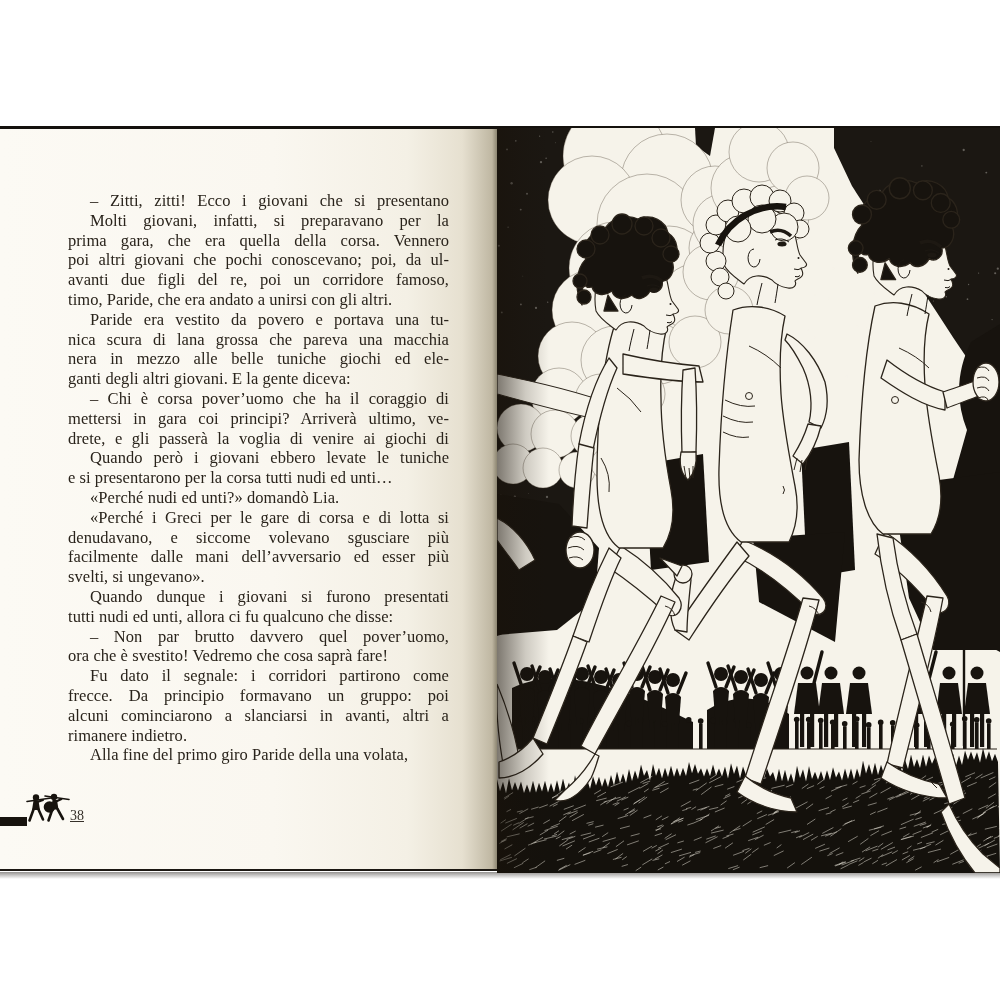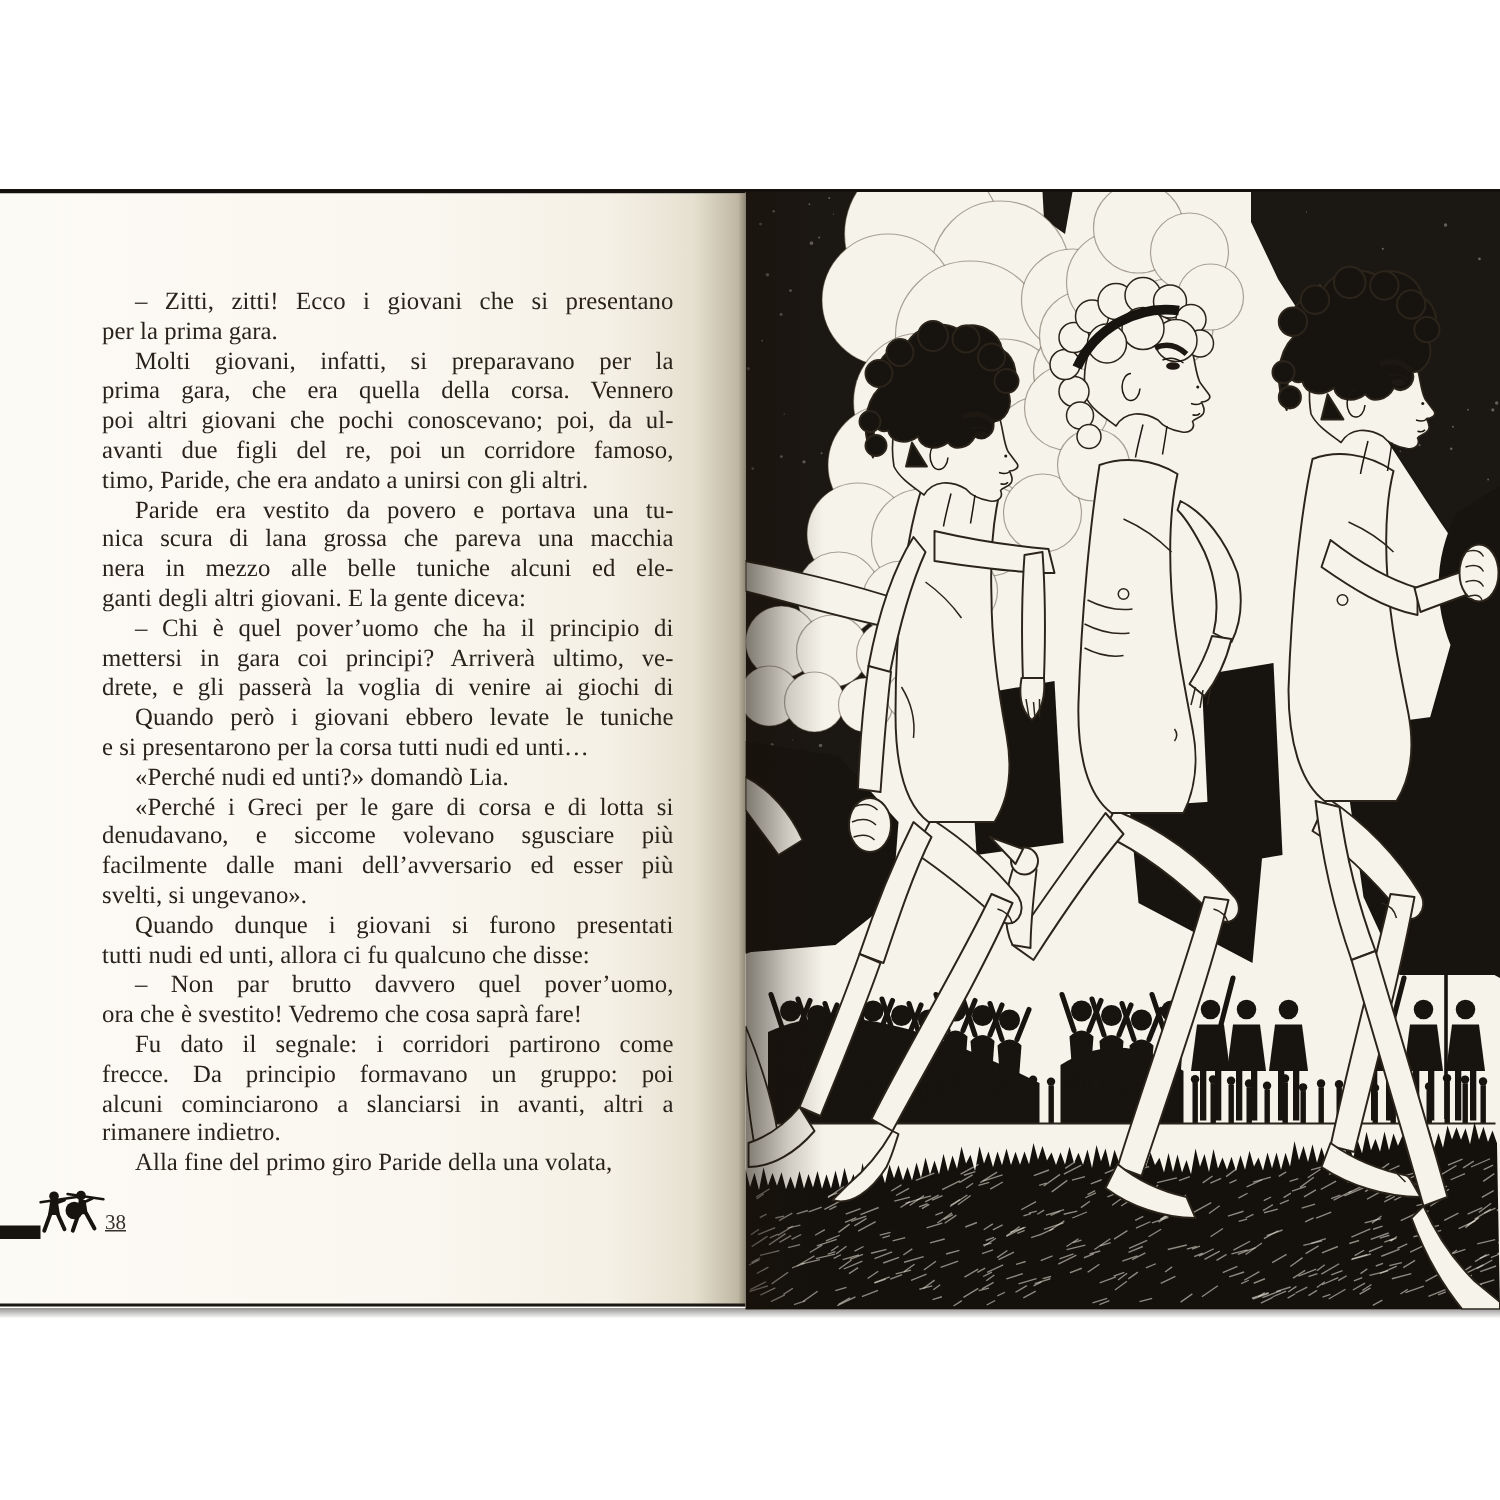--- a/index.html
+++ b/index.html
@@ -27,31 +27,30 @@
 </head>
 <body>
 
 <div class="stage">
 
   <div class="book-top-edge"></div>
 
   <div class="page-left">
     <div class="text-col" id="text-col">
         <div class="ln ind">– Zitti, zitti! Ecco i giovani che si presentano</div>
-        <div class="ln end">per la prima gara.</div>
         <div class="ln ind">Molti giovani, infatti, si preparavano per la</div>
         <div class="ln">prima gara, che era quella della corsa. Vennero</div>
         <div class="ln">poi altri giovani che pochi conoscevano; poi, da ul-</div>
         <div class="ln">avanti due figli del re, poi un corridore famoso,</div>
         <div class="ln end">timo, Paride, che era andato a unirsi con gli altri.</div>
         <div class="ln ind">Paride era vestito da povero e portava una tu-</div>
         <div class="ln">nica scura di lana grossa che pareva una macchia</div>
-        <div class="ln">nera in mezzo alle belle tuniche alcuni ed ele-</div>
+        <div class="ln">nera in mezzo alle belle tuniche giochi ed ele-</div>
         <div class="ln end">ganti degli altri giovani. E la gente diceva:</div>
-        <div class="ln ind">– Chi è quel pover’uomo che ha il principio di</div>
+        <div class="ln ind">– Chi è corsa pover’uomo che ha il coraggio di</div>
         <div class="ln">mettersi in gara coi principi? Arriverà ultimo, ve-</div>
         <div class="ln">drete, e gli passerà la voglia di venire ai giochi di</div>
         <div class="ln ind">Quando però i giovani ebbero levate le tuniche</div>
         <div class="ln end">e si presentarono per la corsa tutti nudi ed unti…</div>
         <div class="ln ind end">«Perché nudi ed unti?» domandò Lia.</div>
         <div class="ln ind">«Perché i Greci per le gare di corsa e di lotta si</div>
         <div class="ln">denudavano, e siccome volevano sgusciare più</div>
         <div class="ln">facilmente dalle mani dell’avversario ed esser più</div>
         <div class="ln end">svelti, si ungevano».</div>
         <div class="ln ind">Quando dunque i giovani si furono presentati</div>

